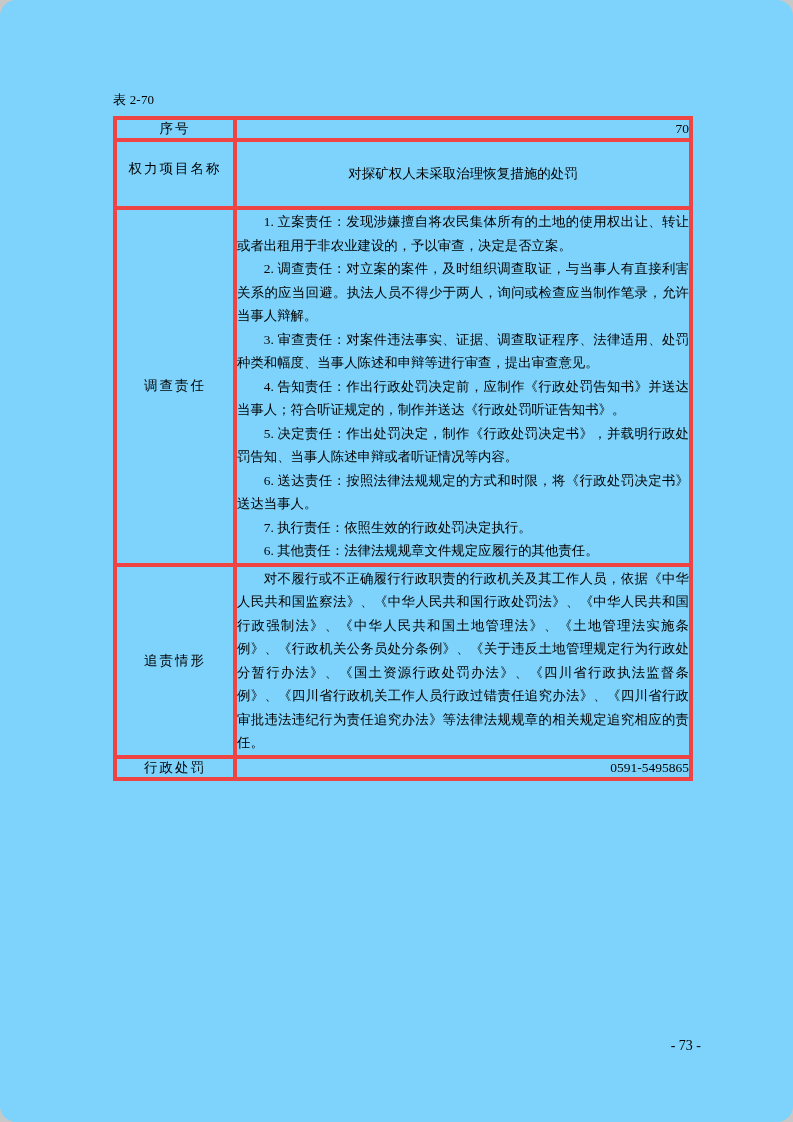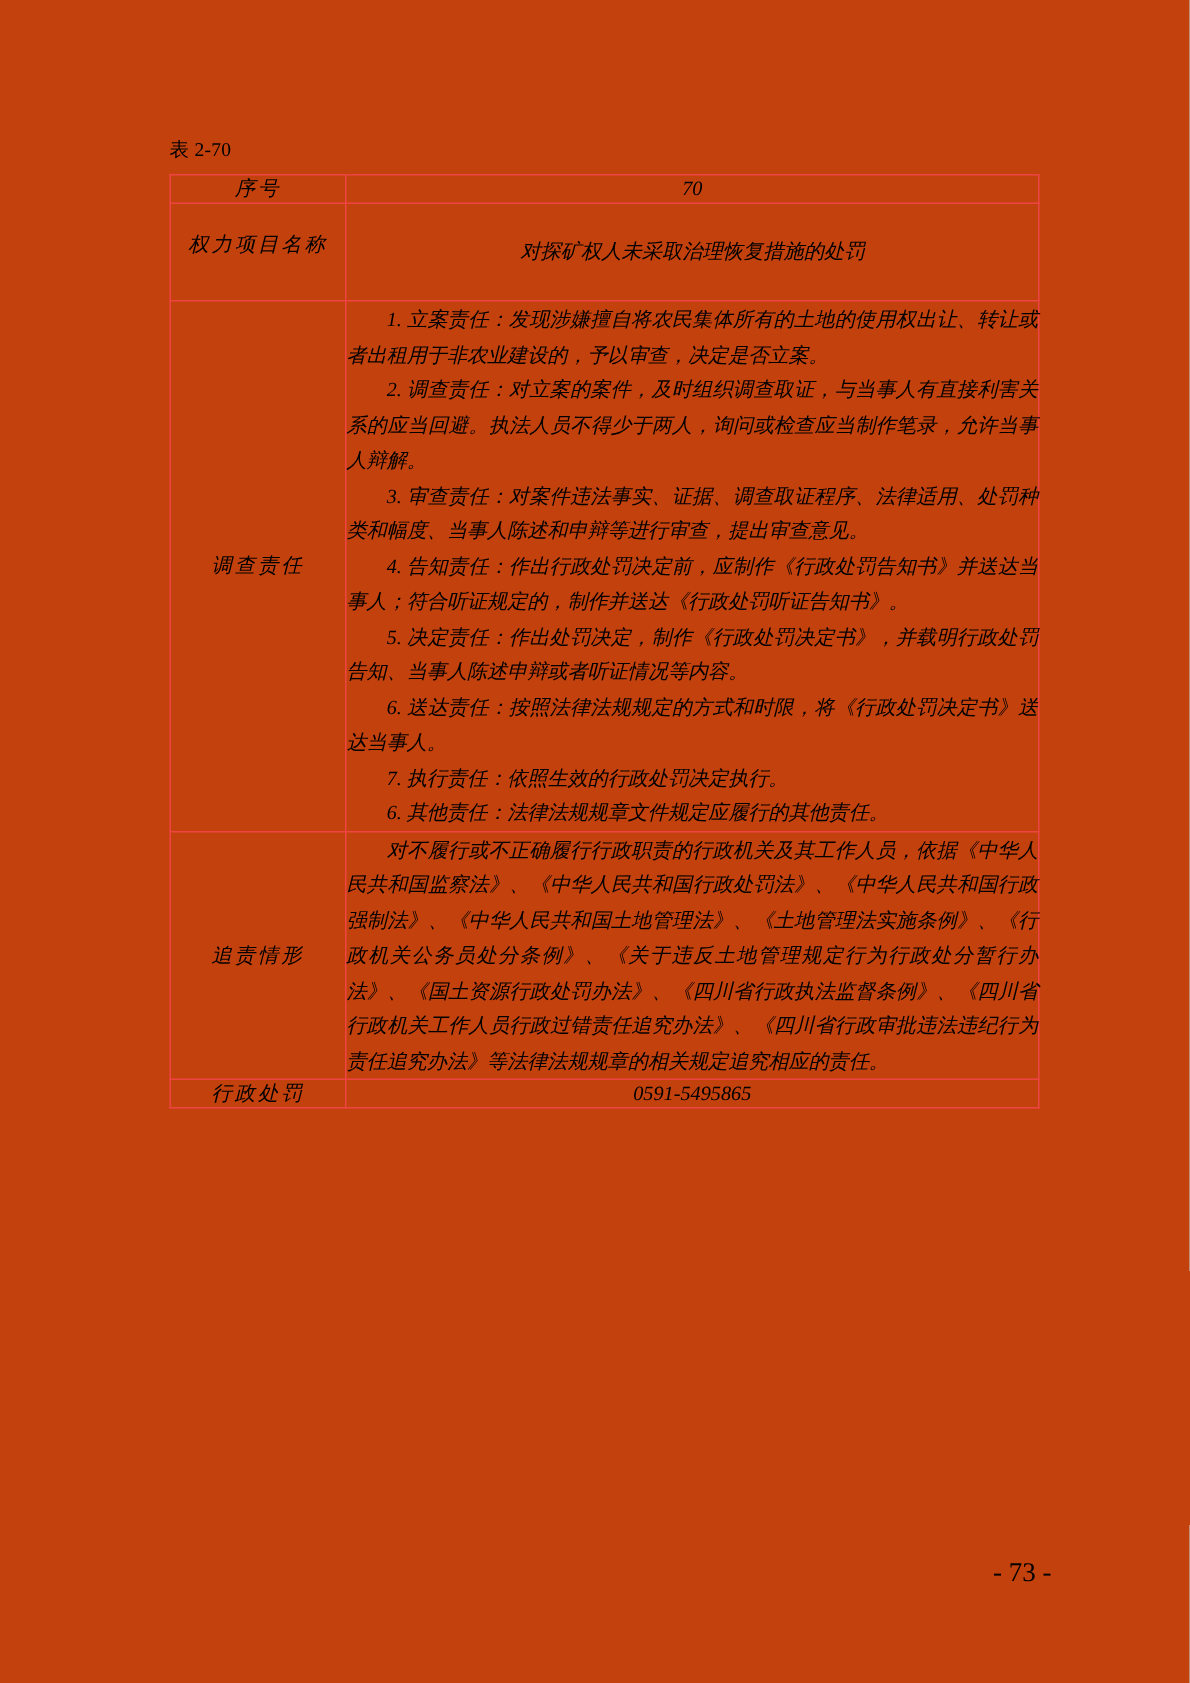--- a/index.html
+++ b/index.html
@@ -3,64 +3,64 @@
 <meta charset="utf-8">
 <style>
   html, body {
     margin: 0;
     padding: 0;
     background: #c8c8c8;
   }
   .page {
     width: 793px;
     height: 1122px;
-    background: #c2410c;
+    background: #7dd3fc;
     position: relative;
     margin: 0 auto;
     box-sizing: border-box;
     font-family: "Liberation Serif", serif;
     color: #000000;
+    border-radius: 16px;
   }
   .content {
     position: absolute;
     left: 113px;
     top: 90px;
     width: 580px;
   }
   .table-caption {
     font-family: "Liberation Serif", serif;
     font-size: 13px;
     line-height: 20px;
     margin-bottom: 6px;
     letter-spacing: 0.2px;
   }
   table.doc-table {
     border-collapse: collapse;
     width: 580px;
     table-layout: fixed;
   }
   table.doc-table td {
-    border: 1px solid #ef4444;
+    border: 4px solid #ef4444;
     vertical-align: middle;
     padding: 0;
-    font-style: italic;
   }
   td.label-cell {
     width: 116px;
     text-align: center;
     font-size: 13.5px;
     letter-spacing: 2px;
     padding: 6px 4px;
   }
   td.value-cell {
     font-size: 13.5px;
     padding: 7px 8px;
   }
   .center {
-    text-align: center;
+    text-align: right;
   }
   .left {
     text-align: center;
   }
   .justify-block {
     text-align: justify;
     text-justify: inter-ideograph;
     line-height: 23.5px;
     font-size: 13.4px;
   }
@@ -68,21 +68,21 @@
     margin: 0;
     text-indent: 2em;
   }
   .tall-label {
     letter-spacing: 2px;
   }
   .page-number {
     position: absolute;
     right: 92px;
     top: 1038px;
-    font-size: 18px;
+    font-size: 14px;
     font-family: "Liberation Serif", serif;
     text-align: right;
   }
   .cell-pad-big {
     padding: 10px 10px 10px 10px;
   }
 </style>
 </head>
 <body>
 

